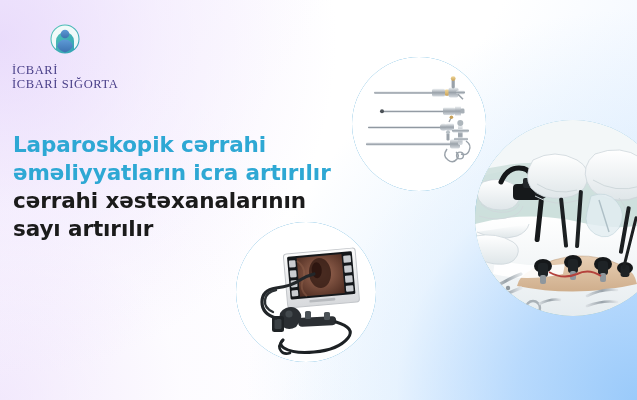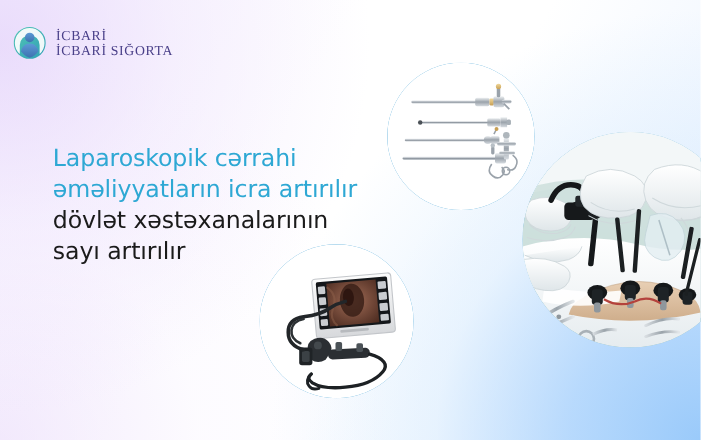--- a/index.html
+++ b/index.html
@@ -11,35 +11,34 @@
   .banner{
     position:relative;width:637px;height:400px;overflow:hidden;
     background:
       radial-gradient(circle at 100% 100%, rgba(150,200,250,.95) 0%, rgba(165,208,252,.75) 16%, rgba(205,230,253,.40) 32%, rgba(245,250,255,0) 52%),
       radial-gradient(circle at 0% 10%, rgba(226,208,250,.70) 0%, rgba(236,224,252,.45) 22%, rgba(250,247,255,0) 46%),
       radial-gradient(circle at 0% 100%, rgba(232,216,250,.55) 0%, rgba(246,240,254,.25) 24%, rgba(255,255,255,0) 48%),
       linear-gradient(120deg,#fbf8ff 0%,#ffffff 38%,#ffffff 58%,#f3f8ff 80%,#e9f2fe 100%);
   }
 
   
-  .logo{position:absolute;left:12px;top:24px;display:flex;align-items:center;gap:9px;}
+  .logo{position:absolute;left:12px;top:24px;display:flex;align-items:center;gap:9px;flex-direction:column;}
   .logo-mark{width:30px;height:30px;flex:0 0 30px;display:block;}
   .logo-text{
     display:flex;flex-direction:column;line-height:1.12;
     font-family:"Liberation Serif", serif;
     font-size:12.5px;letter-spacing:.6px;color:#4a4089;font-weight:400;
   }
   .logo-text span{display:block;white-space:nowrap;}
 
   
   .headline{
     position:absolute;left:13px;top:131px;width:330px;
-    font-size:21.5px;line-height:1.30;font-weight:400;letter-spacing:-.1px;
+    font-size:21.5px;line-height:1.30;font-weight:700;letter-spacing:-.1px;
     font-family:"DejaVu Sans","Liberation Sans",sans-serif;
-    margin-left:35px;
   }
   .headline .l{display:block;white-space:nowrap;}
   .headline .c1{color:#2ea8d4;}
   .headline .c2{color:#1b1b1b;}
 
   
   .circ{position:absolute;border-radius:50%;overflow:hidden;background:#fff;}
   .ring{box-shadow:0 0 0 2.5px #1f8fcc inset;}
   .circ svg{display:block;width:100%;height:100%;}
 
@@ -71,21 +70,21 @@
     </svg>
     <div class="logo-text">
       <span>İCBARİ</span>
       <span>İCBARİ SIĞORTA</span>
     </div>
   </div>
 
   <div class="headline">
     <span class="l c1">Laparoskopik cərrahi</span>
     <span class="l c1">əməliyyatların icra artırılır</span>
-    <span class="l c2">dövlət xəstəxanalarının</span>
+    <span class="l c2">cərrahi xəstəxanalarının</span>
     <span class="l c2">sayı artırılır</span>
   </div>
 
   <div class="circ ring" id="circ-instruments">
     <svg viewBox="0 0 134 134">
       <defs>
         <linearGradient id="steel" x1="0" y1="0" x2="0" y2="1">
           <stop offset="0" stop-color="#e4e7ea"></stop>
           <stop offset=".35" stop-color="#b9bfc6"></stop>
           <stop offset=".55" stop-color="#8e969f"></stop>

